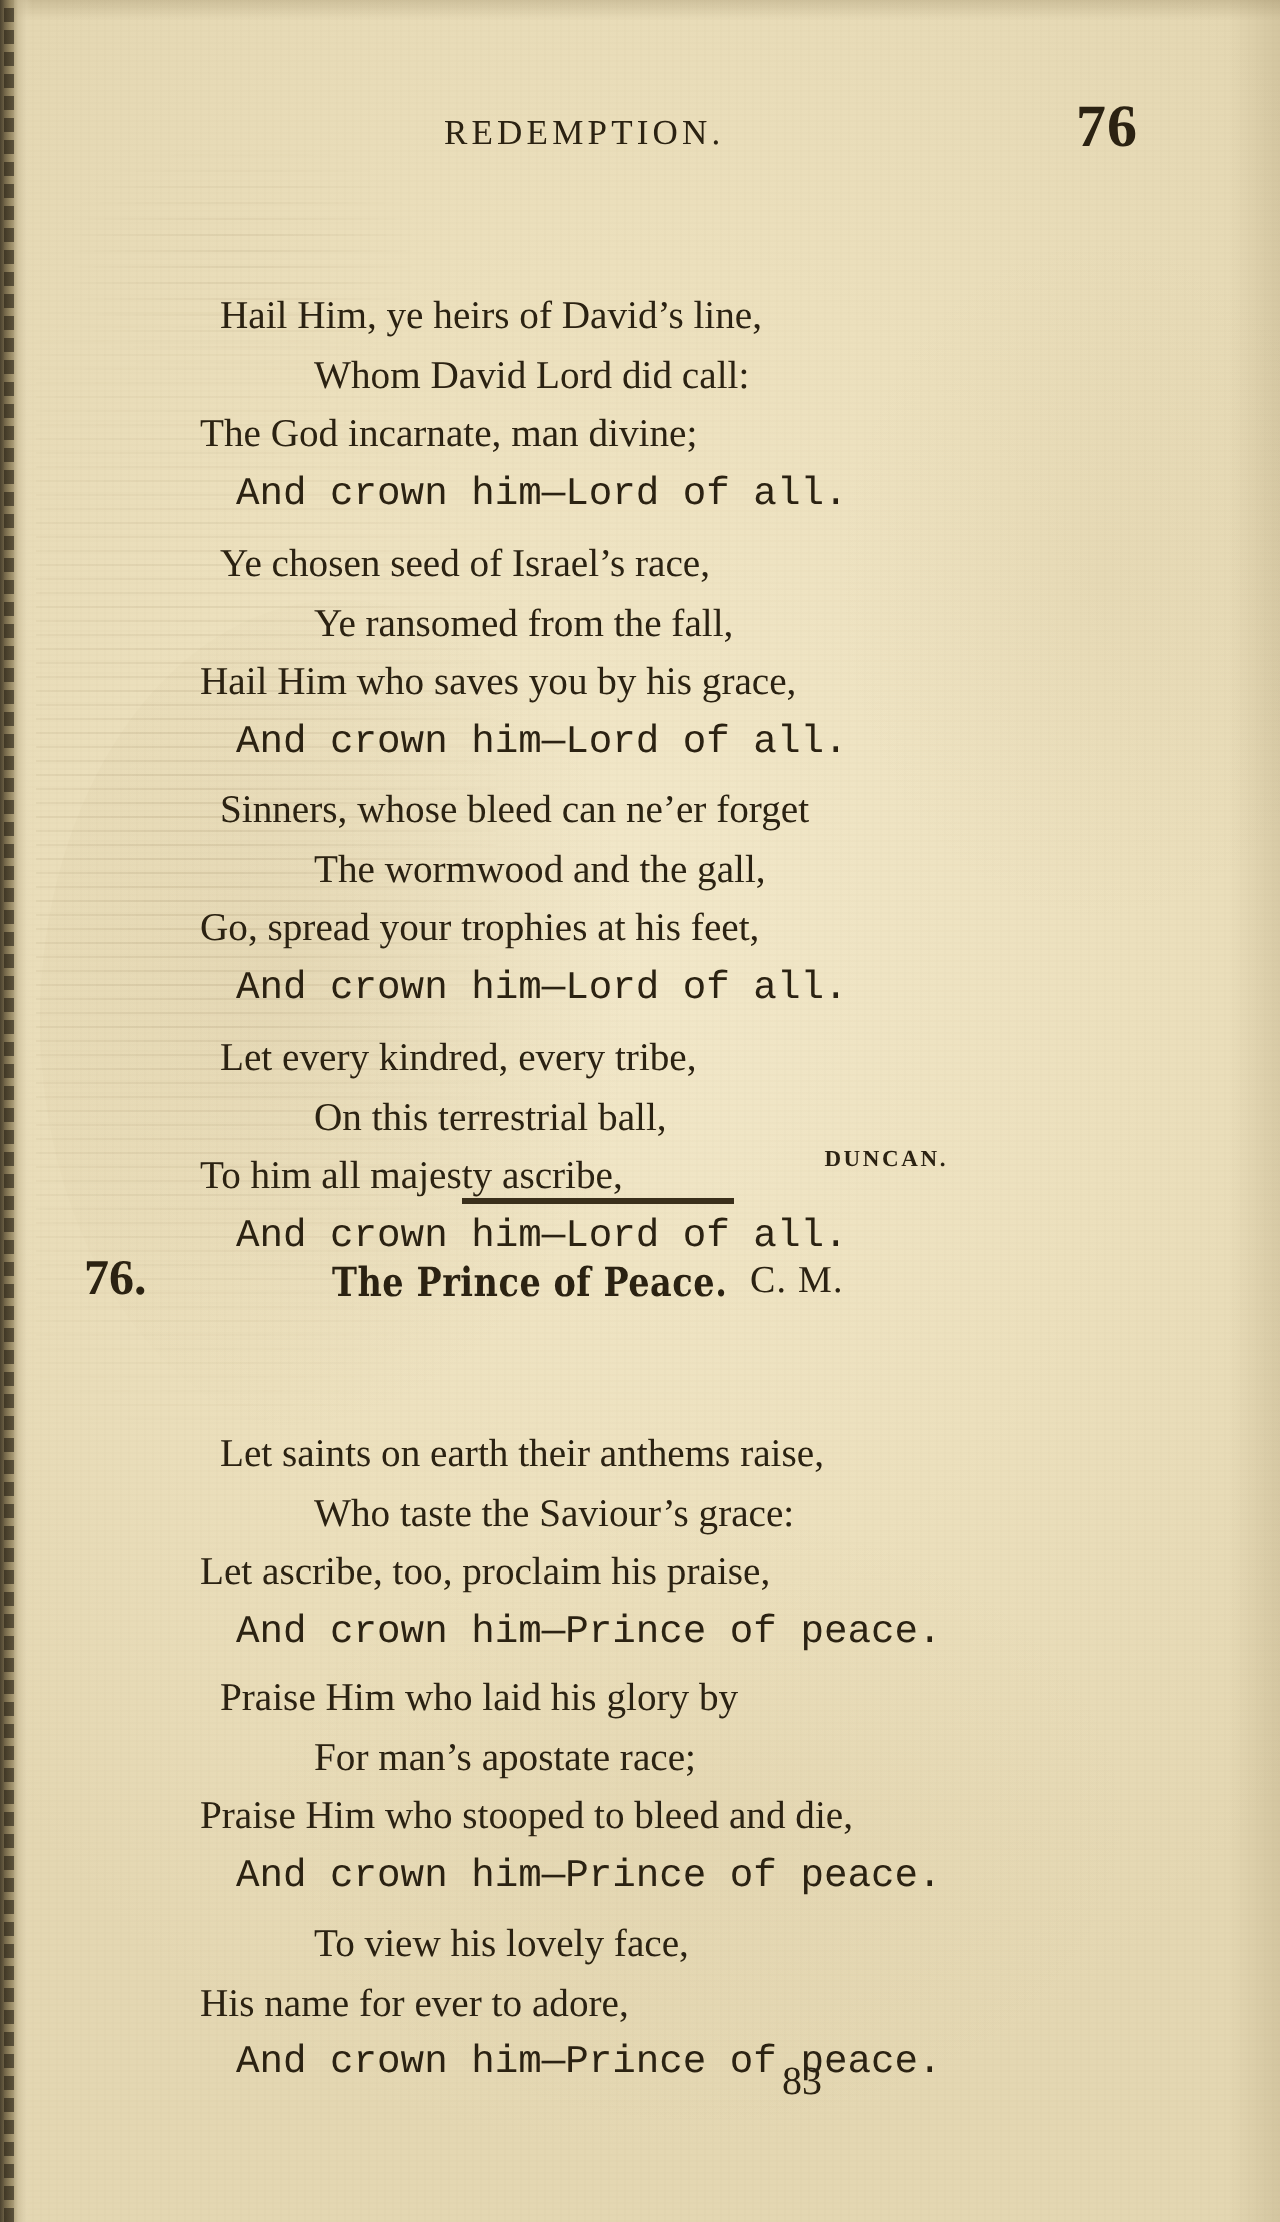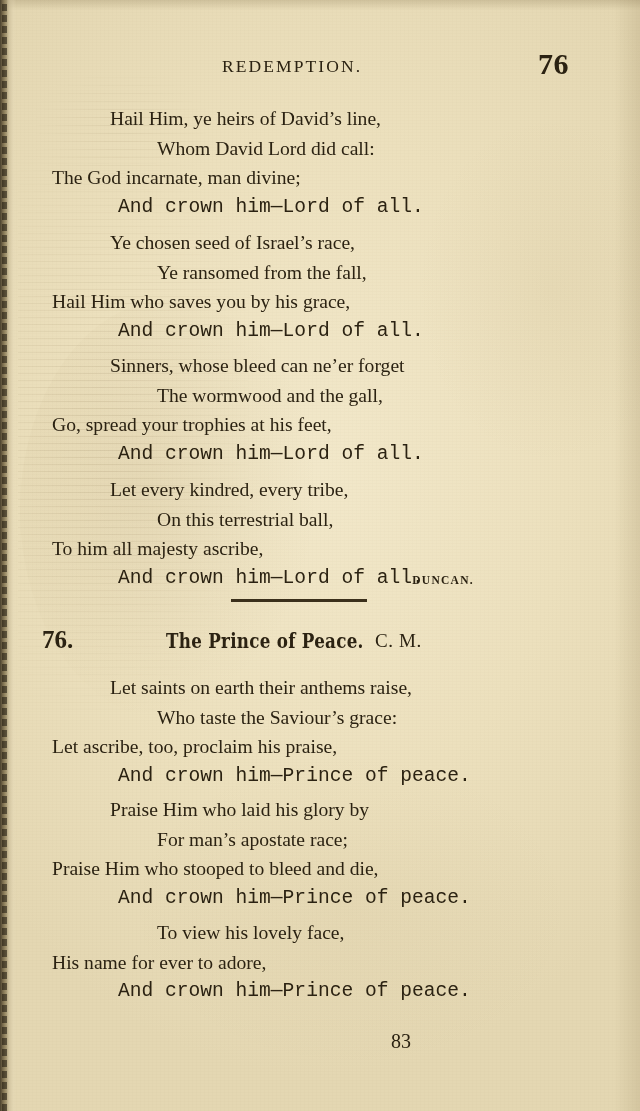--- a/index.html
+++ b/index.html
@@ -139,31 +139,32 @@
     font-size: 30px;
     font-weight: 700;
     letter-spacing: .5px;
   }
 
   
   .stanza {
     position: absolute;
     left: 0;
     width: 640px;
+    margin-top: 40px;
   }
   .vline {
     position: relative;
     font-size: 19.6px;
     line-height: 29.6px;
     white-space: nowrap;
   }
   
   .i1 { padding-left: 110px; }
   .i2 { padding-left: 157px; }
-  .i3 { padding-left: 52px; }
+  .i3 { padding-left: 100px; }
   .i4 { padding-left: 118px; font-family: Liberation Mono, monospace; }
 
   .attribution {
     position: absolute;
     left: 0; top: 574px;
     width: 532px;
     text-align: right;
     padding-right: 58px;
     box-sizing: border-box;
     font-size: 11.5px;

